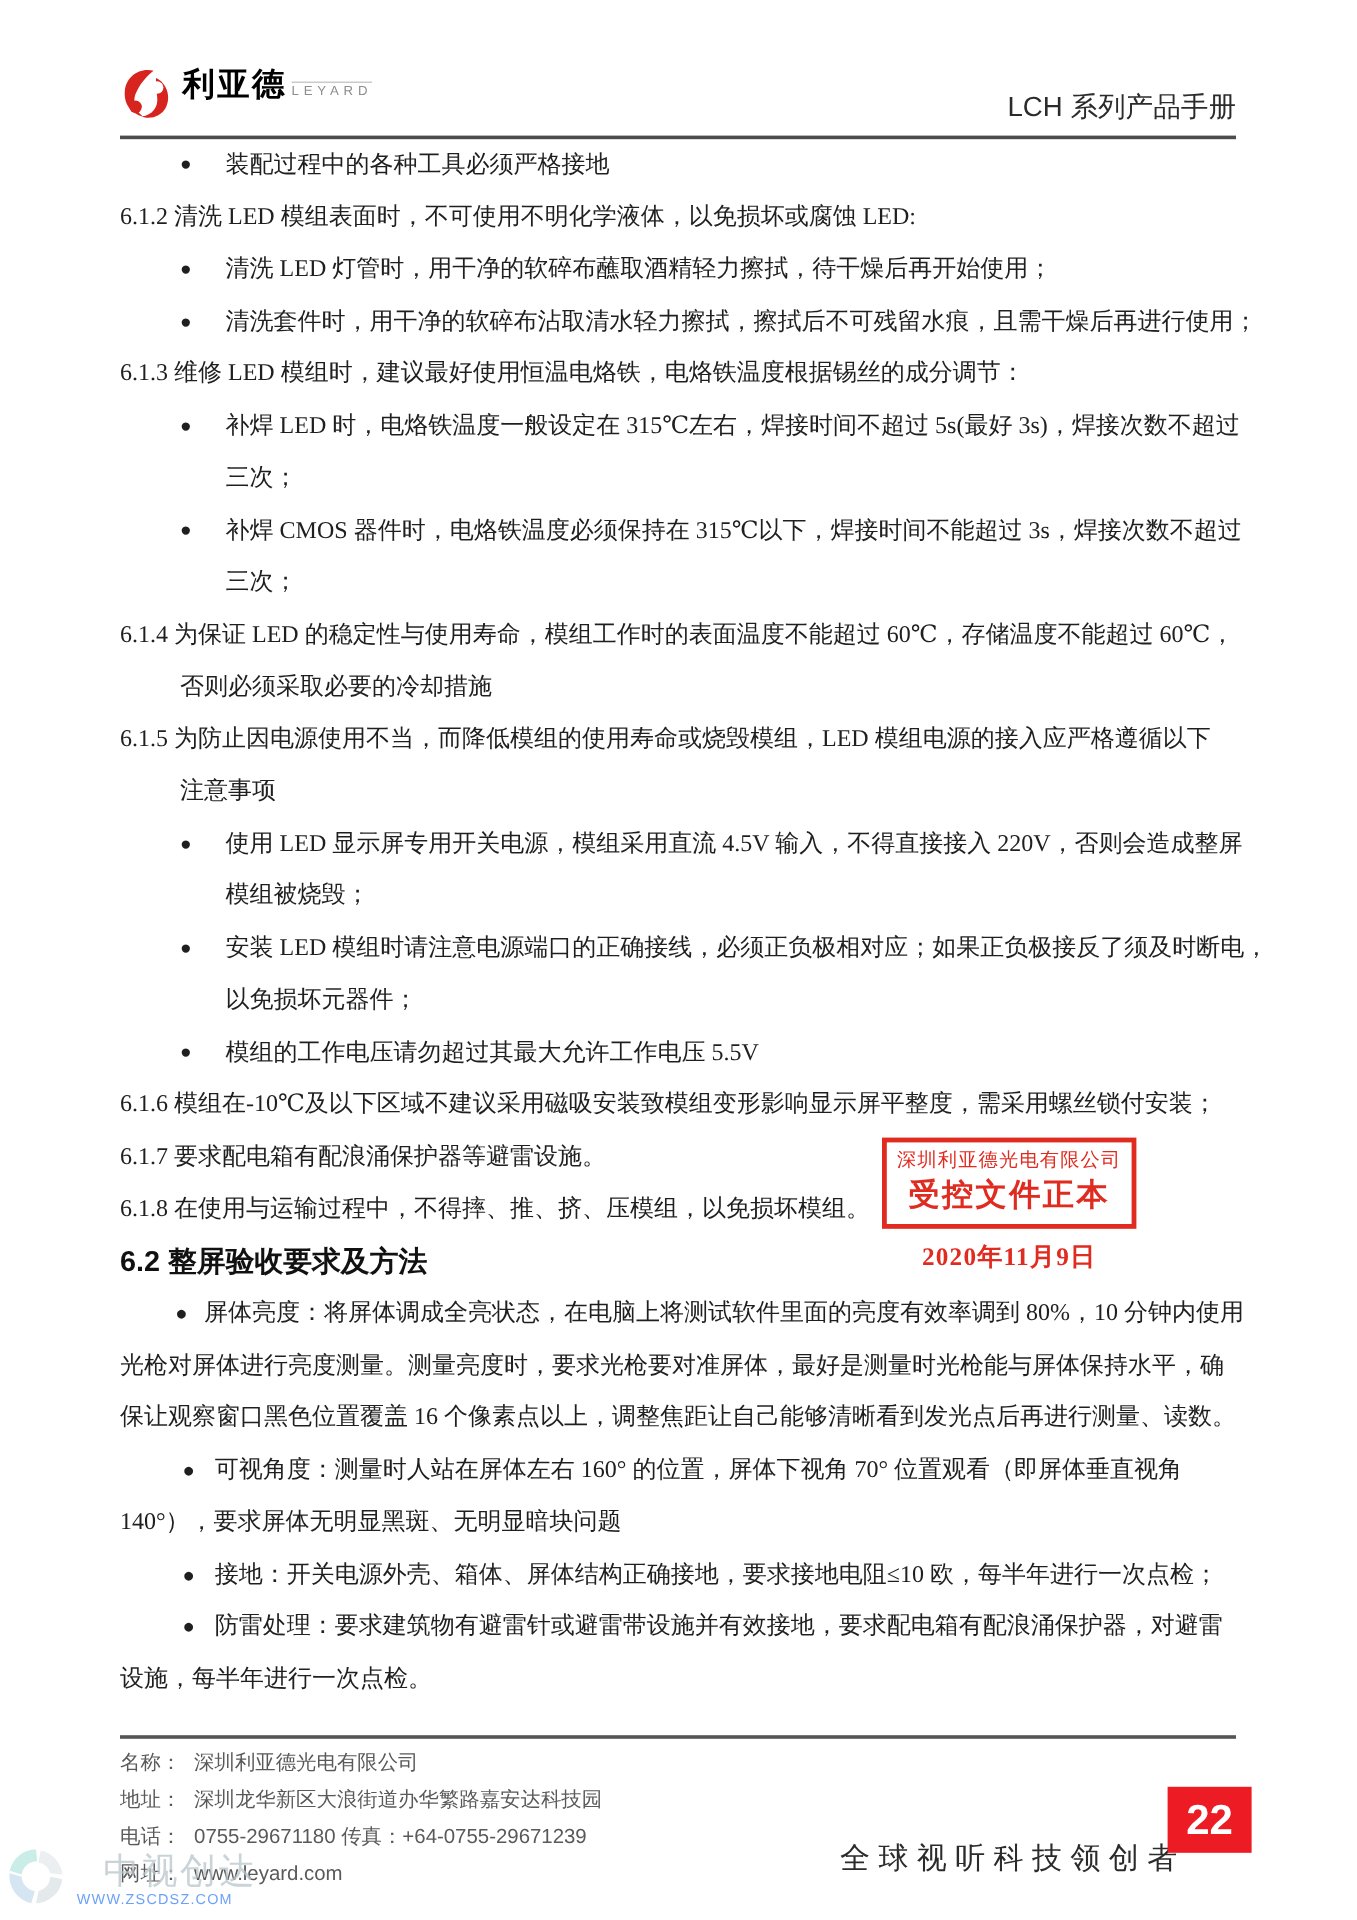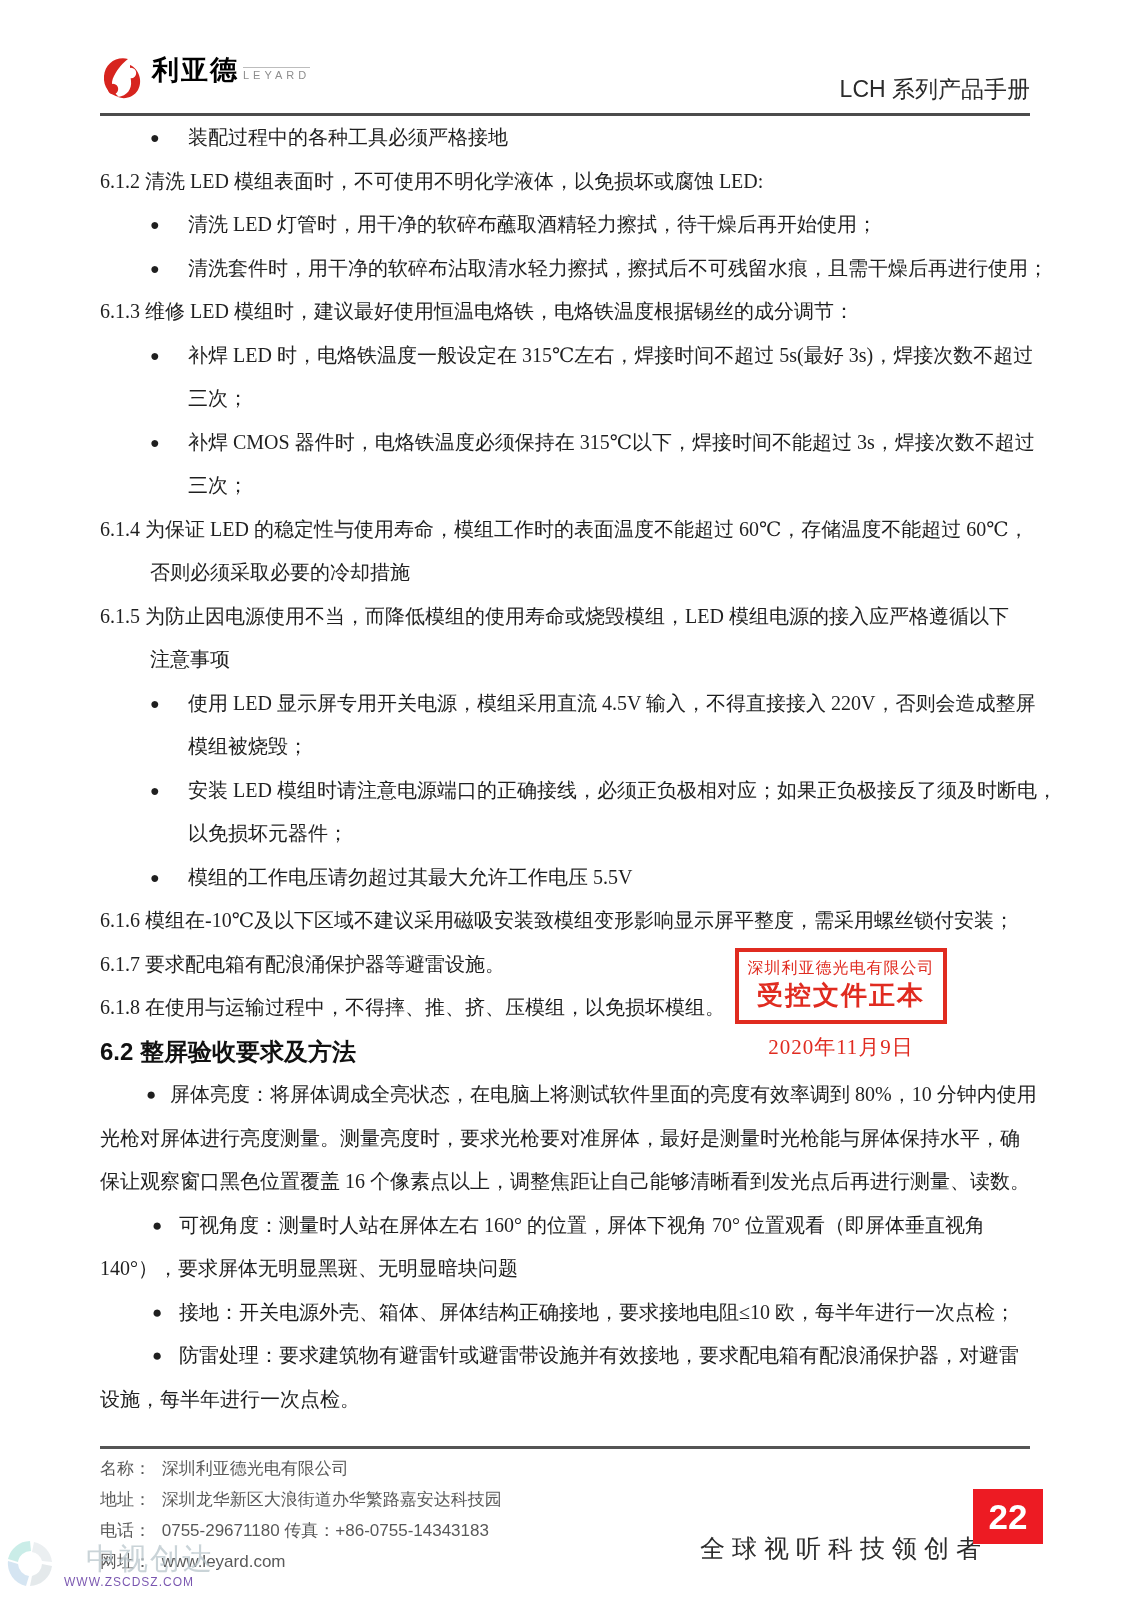--- a/index.html
+++ b/index.html
@@ -30,33 +30,33 @@
   .k-b{padding-left:50px;}   .k-b  .marker{width:38px;font-size:16px;}
   .k-b2{padding-left:52px;}  .k-b2 .marker{width:27px;font-size:17px;}
   .k-bi{padding-left:46px;}  .k-bi .marker{width:24px;font-size:17px;}
   .k-bc{padding-left:88px;text-align:right;}
   .k-h2{font-weight:bold;font-size:24px;font-family:"Liberation Sans","DejaVu Sans",sans-serif;color:#111;}
   
   .stamp{position:absolute;left:735px;top:948px;width:212px;text-align:center;color:#e02b20;}
   .stamp-box{border:4px solid #e02b20;padding:5px 4px 7px;background:rgba(255,255,255,0);}
   .stamp-company{font-size:16px;letter-spacing:1px;line-height:22px;}
   .stamp-title{font-size:26px;font-weight:bold;letter-spacing:2px;line-height:34px;}
-  .stamp-date{font-size:21px;font-weight:normal;margin-top:9px;letter-spacing:1px;}
+  .stamp-date{font-size:21px;font-weight:bold;margin-top:9px;letter-spacing:1px;}
   
   .footer-rule{position:absolute;left:100px;right:101px;top:1446px;height:3px;background:#555555;}
   .footer-rows{position:absolute;left:100px;top:1453px;font-family:"Liberation Sans","DejaVu Sans",sans-serif;font-size:17px;color:#595959;}
   .footer-row{height:31px;line-height:31px;white-space:nowrap;}
   .footer-row .flabel{margin-right:6px;}
   .tagline{position:absolute;left:700px;top:1532px;font-family:"Liberation Sans","DejaVu Sans",sans-serif;font-size:25px;letter-spacing:7px;color:#2b2b2b;white-space:nowrap;}
   .page-box{position:absolute;left:973px;top:1489px;width:70px;height:55px;background:#ed1b23;color:#ffffff;font-family:"Liberation Sans","DejaVu Sans",sans-serif;font-weight:bold;font-size:35px;display:flex;align-items:center;justify-content:center;}
   
   .watermark{position:absolute;left:4px;top:1538px;display:flex;align-items:center;opacity:0.75;}
   .wm-text{margin-left:8px;}
   .wm-name{font-family:"Liberation Sans","DejaVu Sans",sans-serif;font-size:30px;color:#b9c6cc;letter-spacing:2px;line-height:32px;margin-left:22px;}
-  .wm-url{font-family:"Liberation Sans","DejaVu Sans",sans-serif;font-size:12px;color:#4c1d95;letter-spacing:1px;}
+  .wm-url{font-family:"Liberation Sans","DejaVu Sans",sans-serif;font-size:12px;color:#3b82f6;letter-spacing:1px;}
 </style>
 </head>
 <body>
 
 <div class="page">
 
   <div class="header">
     <div class="logo">
       <span>
         <svg width="44" height="46" viewBox="0 0 44 46">
@@ -244,21 +244,21 @@
         <span class="fvalue">深圳利亚德光电有限公司</span>
       </div>
 
       <div class="footer-row">
         <span class="flabel">地址：</span>
         <span class="fvalue">深圳龙华新区大浪街道办华繁路嘉安达科技园</span>
       </div>
 
       <div class="footer-row">
         <span class="flabel">电话：</span>
-        <span class="fvalue">0755-29671180 传真：+86-0755-14343183</span>
+        <span class="fvalue">0755-29671180 传真：+64-0755-29671239</span>
       </div>
 
       <div class="footer-row">
         <span class="flabel">网址：</span>
         <span class="fvalue">www.leyard.com</span>
       </div>
     </div>
   <div class="tagline">全球视听科技领创者</div>
   <div class="page-box">22</div>
 

